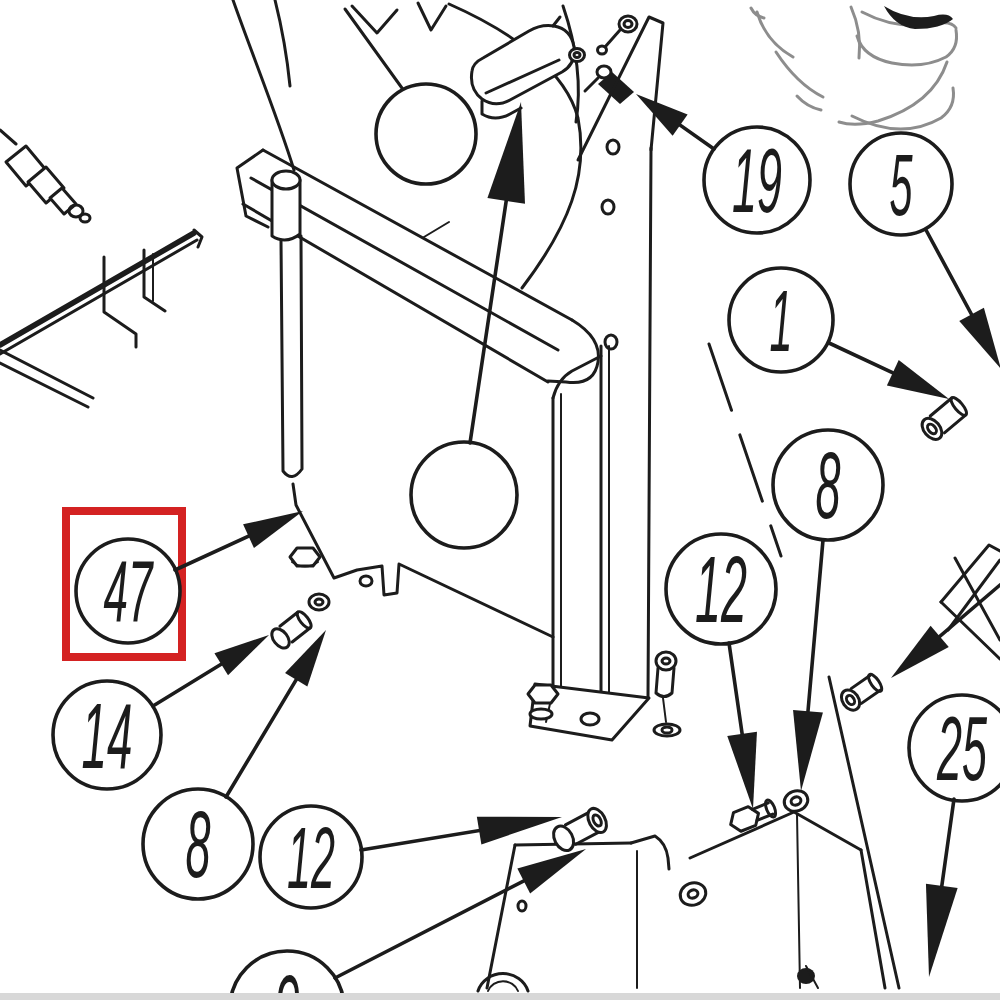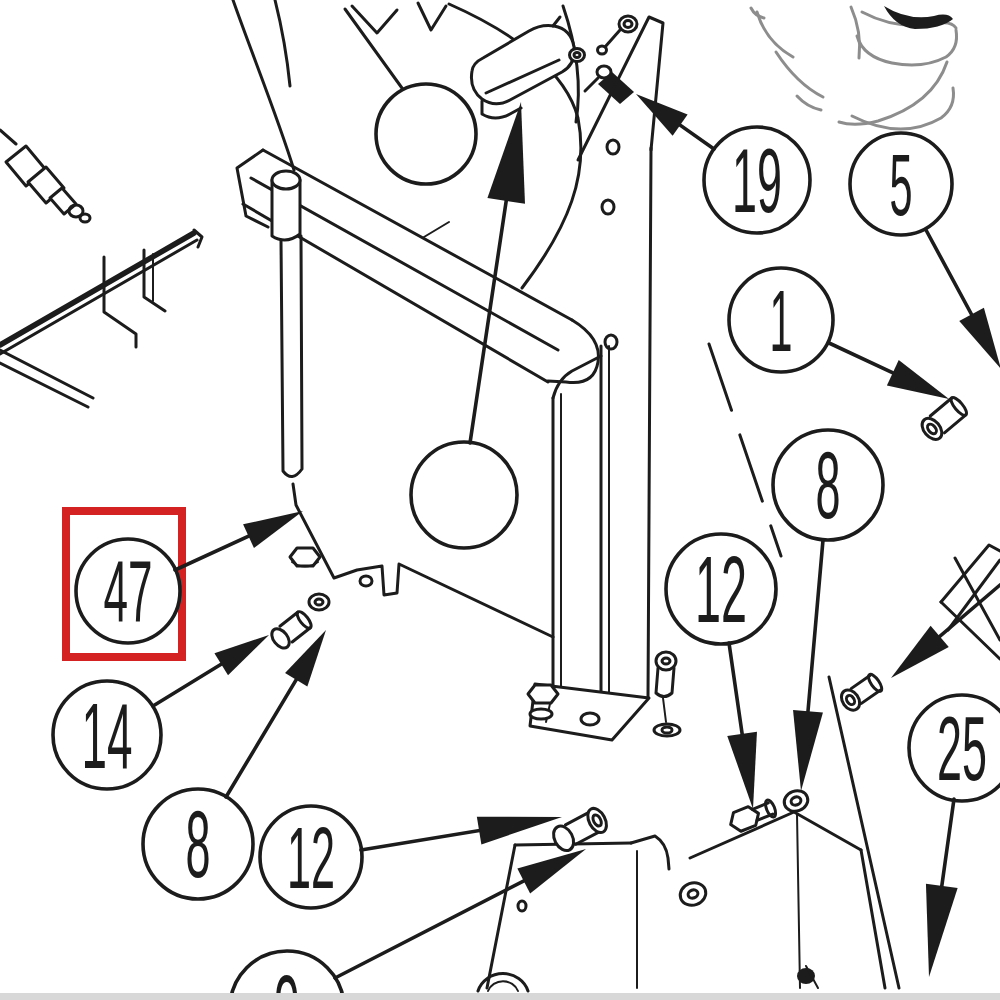--- a/index.html
+++ b/index.html
@@ -16,21 +16,21 @@
   .white{fill:#fff !important;}
   .balloon{fill:#fff; stroke:var(--ink,#1c1c1c); stroke-width:3.6;}
   .balloon-num{fill:var(--ink,#1c1c1c); font-family:"Liberation Sans",sans-serif; stroke:none;}
   .leader{stroke:var(--ink,#1c1c1c); stroke-width:3.6; fill:none; stroke-linecap:round;}
   .head{fill:var(--ink,#1c1c1c); stroke:none;}
   .dashed{stroke-dasharray:70 26;}
 </style>
 </head>
 <body>
 
-<div class="stage" style="--ink: #1c1c1c; --gray: #8d8d8d; background: rgb(255, 255, 255);">
+<div class="stage" style="--ink: #1c1c1c; --gray: #8d8d8d; background: rgb(255, 255, 255); font-style: italic;">
 <svg id="diagram-svg" width="1000" height="1000" viewBox="0 0 1000 1000">
 
   <g id="parts">
 
     <g class="gray">
       <path d="M751,8 Q755,16 764,18"></path>
       <path d="M757,12 Q766,42 793,57"></path>
       <path d="M776,52 Q797,84 823,97"></path>
       <path d="M851,7 Q862,32 859,58"></path>
       <path d="M862,12 Q896,30 934,24 Q951,20 956,28"></path>

